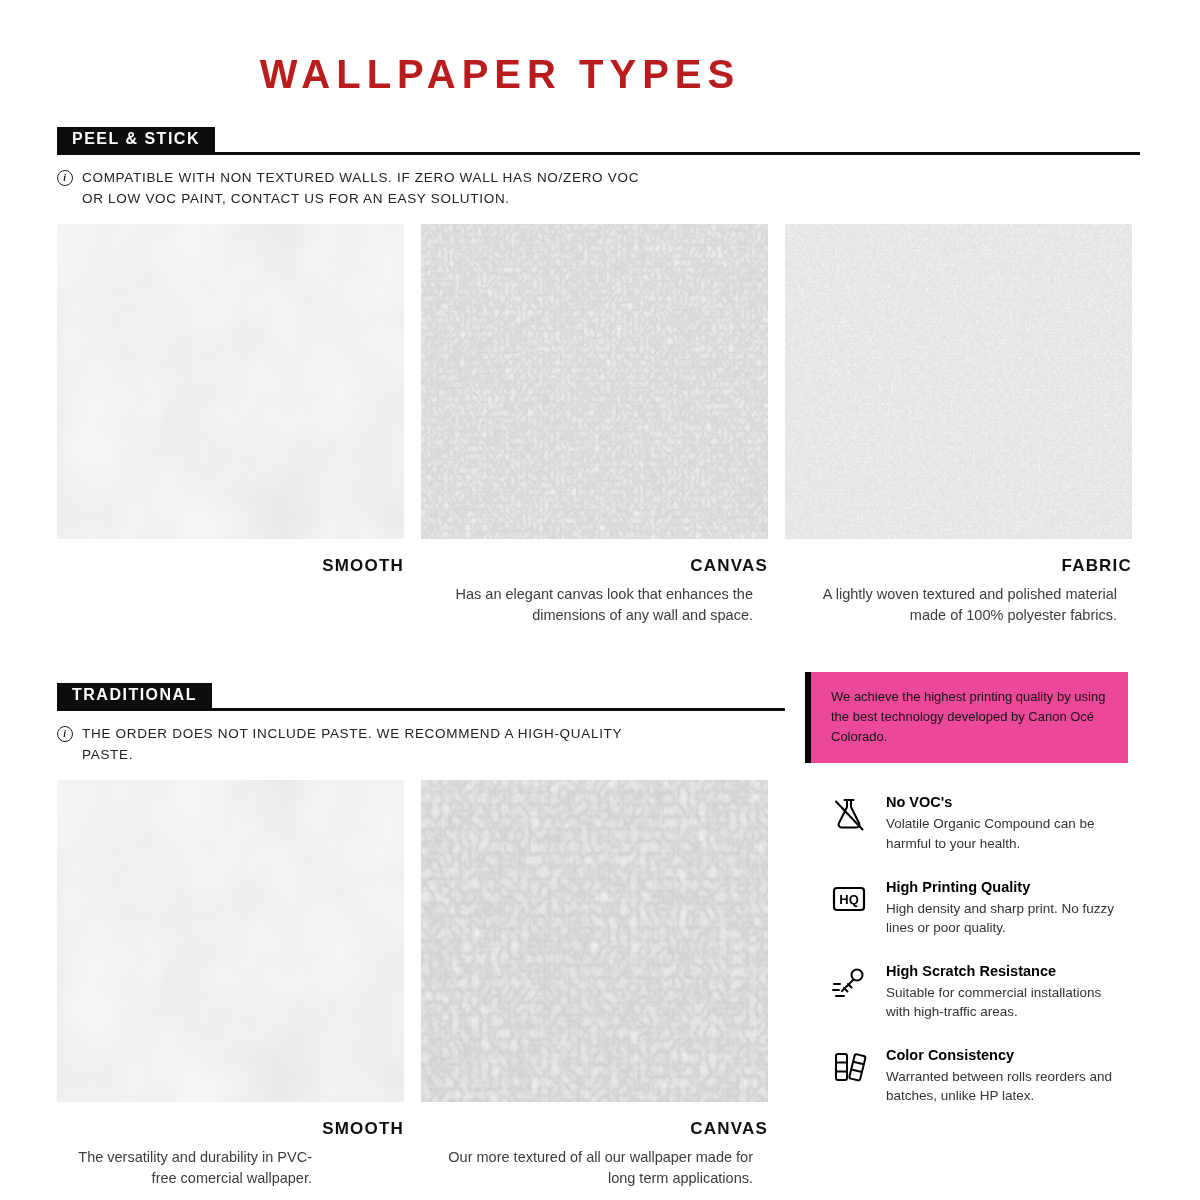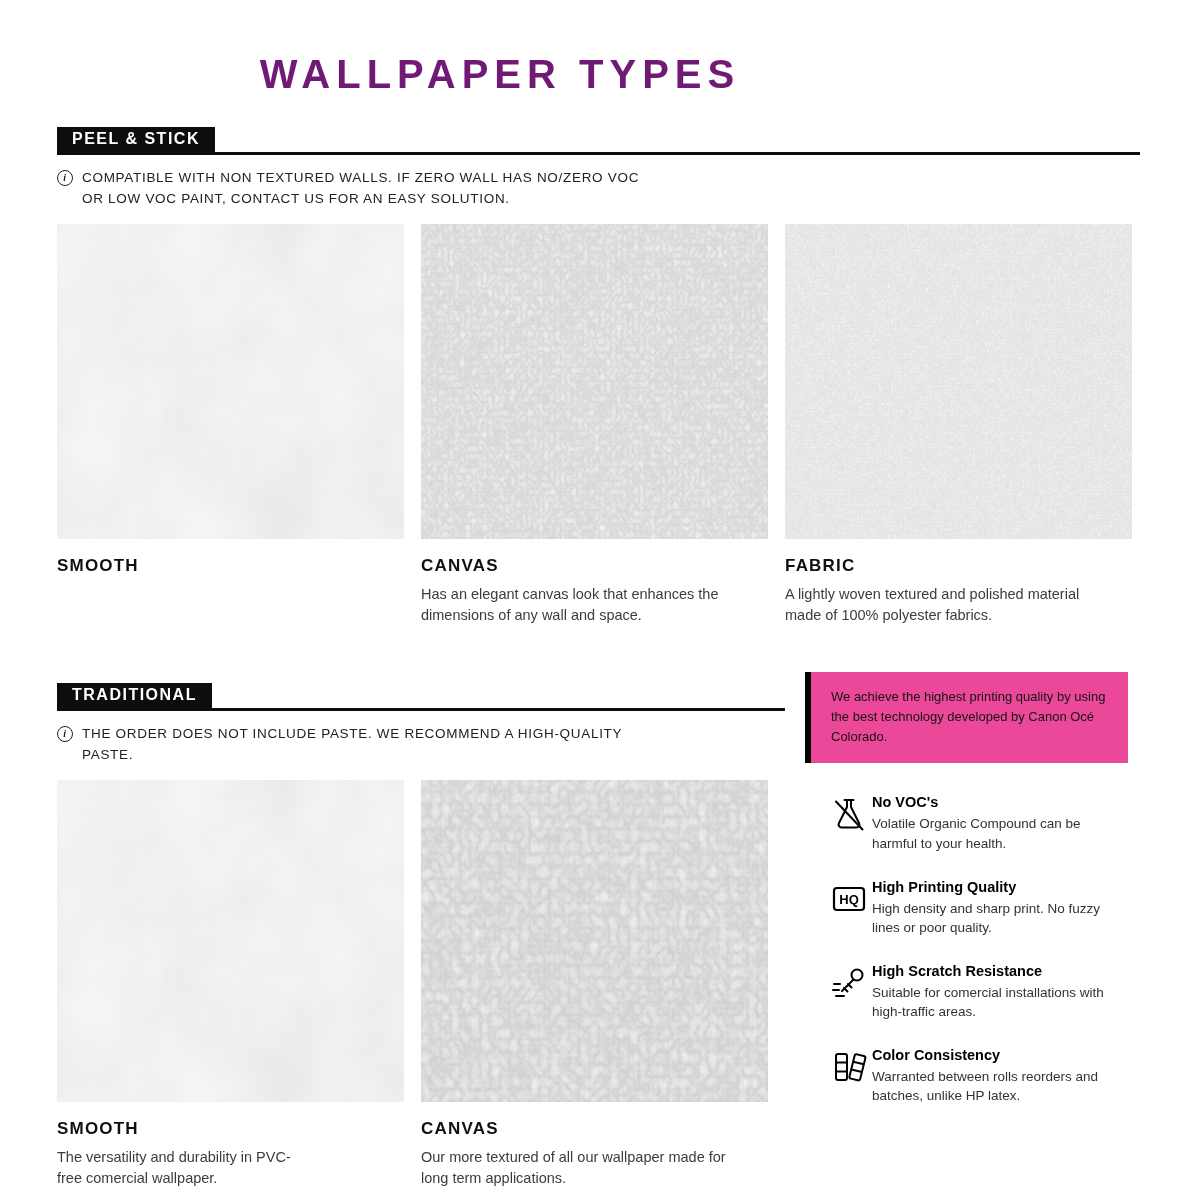--- a/index.html
+++ b/index.html
@@ -3,56 +3,56 @@
 <meta charset="utf-8">
 <style>
   * { margin:0; padding:0; box-sizing:border-box; }
   html,body { background:#ffffff; }
   .page {
     position:relative; width:1200px; height:1200px; background:#fff;
     font-family:"Liberation Sans","DejaVu Sans",sans-serif; color:#111; overflow:hidden;
   }
   .title {
     position:absolute; top:52px; left:57px; width:886px; text-align:center;
-    font-size:40px; font-weight:700; letter-spacing:6px; color:#701a75;
+    font-size:40px; font-weight:700; letter-spacing:6px; color:#b91c1c;
   }
   .section { position:absolute; left:57px; }
   .sec1 { top:127px; width:1083px; }
   .sec2 { top:683px; width:728px; }
   .band-label {
     display:inline-block; background:#0d0d0d; color:#fff; font-size:16px; font-weight:700;
     letter-spacing:1.5px; padding:3px 15px 4px;
   }
   .band-rule { height:3px; background:#0d0d0d; }
   .note {
     display:flex; gap:9px; margin-top:13px; font-size:13.5px; letter-spacing:0.7px;
     color:#222; line-height:1.55;
   }
   .note-text { max-width:560px; }
   .info-badge {
     flex:0 0 auto; width:16px; height:16px; border:1.5px solid #222; border-radius:50%;
     display:flex; align-items:center; justify-content:center; font-size:10px; font-weight:700;
     font-style:italic; margin-top:2px; font-family:"Liberation Serif",serif;
   }
-  .swatch-row { display:flex; gap:17px; margin-top:14px; }
+  .swatch-row { display:flex; gap:17px; margin-top:14px;text-align:right; }
   .swatch-card { width:347px; }
   .sw { width:347px; background:#f2f2f2; position:relative; overflow:hidden; }
   .sw svg { display:block; width:100%; height:100%; }
   .row1 .sw { height:315px; }
   .row2 .sw { height:322px; }
   .sw-name { margin-top:17px; font-size:17px; font-weight:700; letter-spacing:1.2px; color:#101010; }
   .sw-desc { margin-top:8px; font-size:14.5px; line-height:1.45; color:#3c3c3c; max-width:332px; }
   .sw-desc.narrow { max-width:255px; }
   .right-col { position:absolute; left:805px; top:672px; width:323px; }
   .quality-panel {
     background:#ec4899; border-left:6px solid #000; padding:15px 16px 16px 20px;
     font-size:13px; line-height:1.55; color:#141414;
   }
   .features { margin-top:31px; display:flex; flex-direction:column; gap:25px; padding-left:24px; }
-  .feature { display:flex; gap:3px; }
+  .feature { display:flex; gap:17px; }
   .feat-icon { flex:0 0 40px; width:40px; height:40px; }
   .feat-icon svg { width:40px; height:40px; display:block; }
   .feat-title { font-size:14.5px; font-weight:700; color:#000; }
   .feat-desc { margin-top:4px; font-size:13.5px; line-height:1.45; color:#333; max-width:240px; }
   .defs-holder { position:absolute; width:0; height:0; overflow:hidden; }
 </style>
 </head>
 <body>
 
 <svg class="defs-holder" aria-hidden="true">
@@ -219,21 +219,21 @@
               <path d="M15 25 l3.5 3.5"></path>
               <path d="M19 21 l3.5 3.5"></path>
               <path d="M5 21 h6"></path>
               <path d="M4 27 h6"></path>
               <path d="M7 33 h8"></path>
             </g>
           </svg>
         </span>
         <div class="feat-body">
           <div class="feat-title">High Scratch Resistance</div>
-          <div class="feat-desc">Suitable for comercial installations with high-traffic areas.</div>
+          <div class="feat-desc">Suitable for commercial installations with high-traffic areas.</div>
         </div>
       </div>
 
       <div class="feature">
         <span class="feat-icon">
           <svg viewBox="0 0 40 40">
             <g fill="none" stroke="#000" stroke-width="2" stroke-linejoin="round">
               <rect x="7" y="7" width="11" height="26" rx="2"></rect>
               <path d="M7 15.5 h11 M7 24.5 h11"></path>
               <g transform="rotate(14 29 20)">

